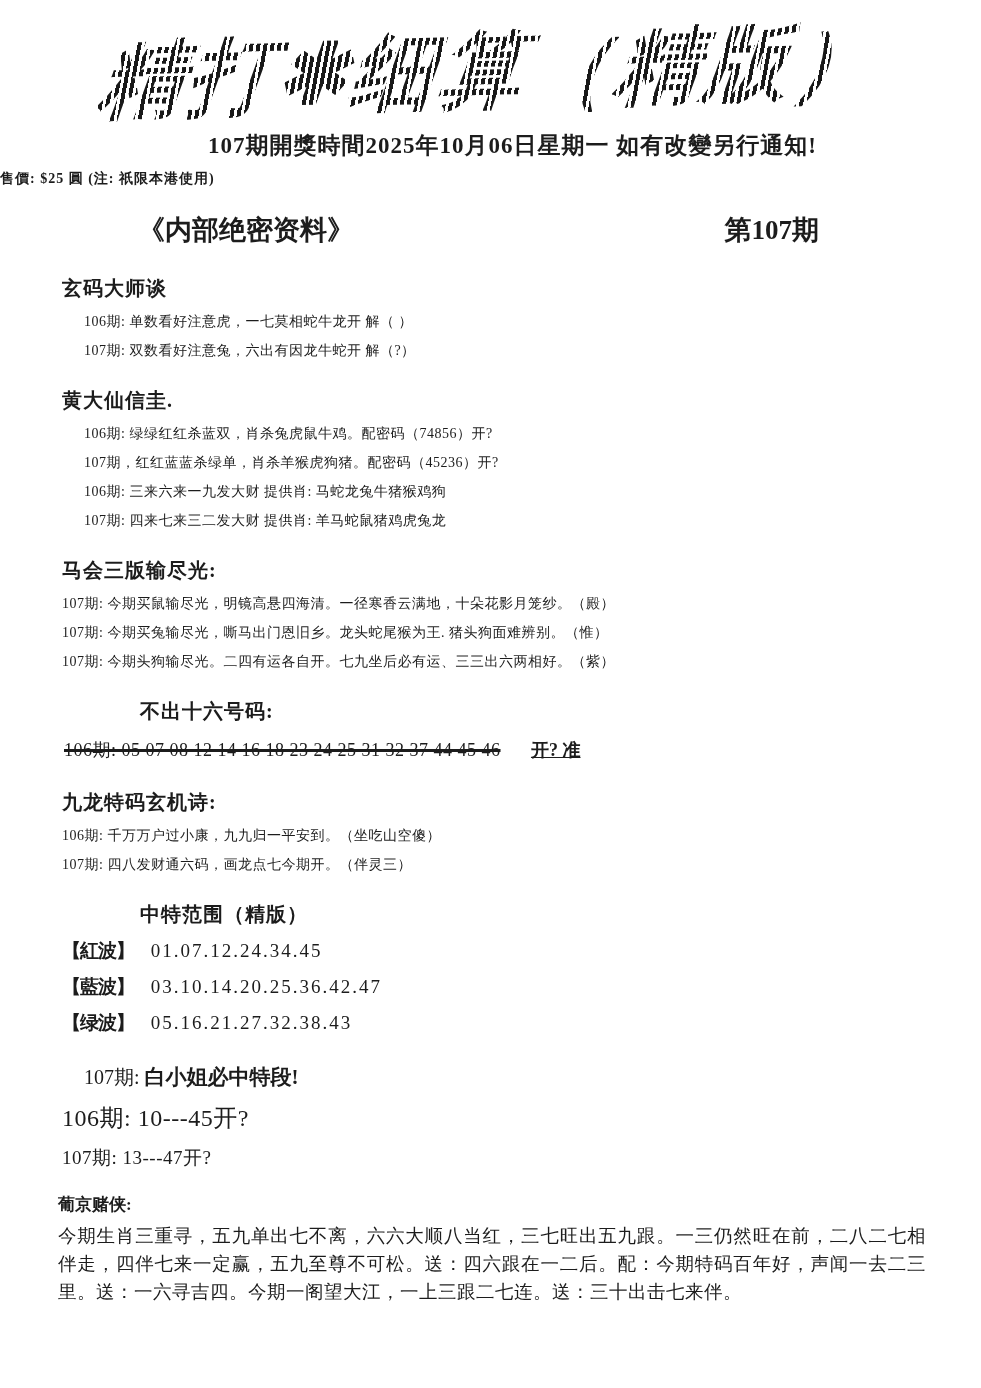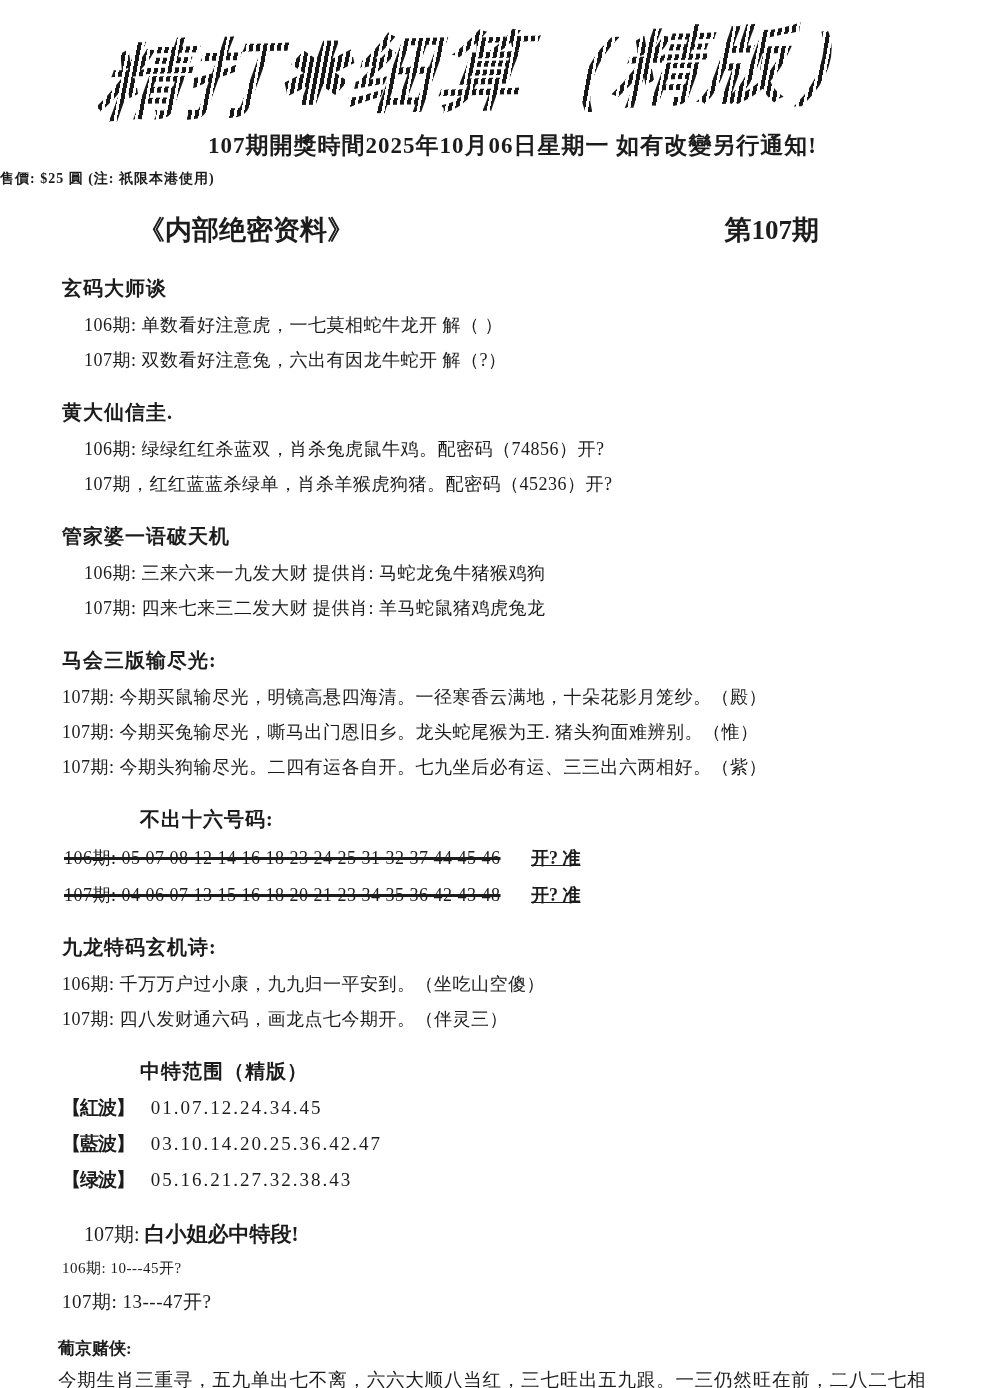--- a/index.html
+++ b/index.html
@@ -28,21 +28,21 @@
   
   .doc-title-row {
     display:flex; justify-content:space-between; align-items:baseline;
     padding:0 162px 0 138px; margin-top:24px;
     font-size:27px; font-weight:bold;
   }
 
   
   .section-heading { font-size:20px; font-weight:bold; margin:27px 0 0 62px; letter-spacing:1px; }
   .section-heading.indented { margin-left:140px;font-family:Liberation Serif, serif; }
-  .body-line { font-size:18px; margin:11px 0 0 84px; letter-spacing:0.5px; white-space:nowrap; }
+  .body-line { font-size:14px; margin:11px 0 0 84px; letter-spacing:0.5px; white-space:nowrap; }
   .body-line.flush { margin-left:62px; }
 
   
   .strike-row { font-size:18px; margin:13px 0 0 64px; white-space:nowrap; }
   .struck { text-decoration:line-through; text-decoration-thickness:3px; letter-spacing:0.5px; }
   .strike-result { margin-left:26px; font-weight:bold;text-decoration:underline; }
 
   
   .wave-row { font-size:19px; margin:10px 10px 0 62px; white-space:nowrap; }
   .wave-label { font-weight:bold; letter-spacing:-1px; }
@@ -76,36 +76,31 @@
   </div>
 
   <div class="section-heading">玄码大师谈</div>
   <div class="body-line">106期: 单数看好注意虎，一七莫相蛇牛龙开 解（  ）</div>
   <div class="body-line">107期: 双数看好注意兔，六出有因龙牛蛇开 解（?）</div>
 
   <div class="section-heading">黄大仙信圭.</div>
   <div class="body-line">106期: 绿绿红红杀蓝双，肖杀兔虎鼠牛鸡。配密码（74856）开?</div>
   <div class="body-line">107期，红红蓝蓝杀绿单，肖杀羊猴虎狗猪。配密码（45236）开?</div>
 
-  <div class="section-heading">管家婆一语破天机</div>
   <div class="body-line">106期: 三来六来一九发大财 提供肖: 马蛇龙兔牛猪猴鸡狗</div>
   <div class="body-line">107期: 四来七来三二发大财 提供肖: 羊马蛇鼠猪鸡虎兔龙</div>
 
   <div class="section-heading">马会三版输尽光:</div>
   <div class="body-line flush">107期: 今期买鼠输尽光，明镜高悬四海清。一径寒香云满地，十朵花影月笼纱。（殿）</div>
   <div class="body-line flush">107期: 今期买兔输尽光，嘶马出门恩旧乡。龙头蛇尾猴为王. 猪头狗面难辨别。（惟）</div>
   <div class="body-line flush">107期: 今期头狗输尽光。二四有运各自开。七九坐后必有运、三三出六两相好。（紫）</div>
 
   <div class="section-heading indented">不出十六号码:</div>
   <div class="strike-row">
     <span class="struck">106期: 05 07 08 12 14 16 18 23 24 25 31 32 37 44 45 46</span>
-    <span class="strike-result">开? 准</span>
-  </div>
-  <div class="strike-row">
-    <span class="struck">107期: 04 06 07 13 15 16 18 20 21 23 34 35 36 42 43 48</span>
     <span class="strike-result">开? 准</span>
   </div>
 
   <div class="section-heading">九龙特码玄机诗:</div>
   <div class="body-line flush">106期: 千万万户过小康，九九归一平安到。（坐吃山空傻）</div>
   <div class="body-line flush">107期: 四八发财通六码，画龙点七今期开。（伴灵三）</div>
 
   <div class="section-heading indented">中特范围（精版）</div>
   <div class="wave-row">
     <span class="wave-label">【紅波】</span>
@@ -116,19 +111,19 @@
     <span class="wave-numbers">03.10.14.20.25.36.42.47</span>
   </div>
   <div class="wave-row">
     <span class="wave-label">【绿波】</span>
     <span class="wave-numbers">05.16.21.27.32.38.43</span>
   </div>
 
   <div class="bx-head">
     <span>107期: </span><span class="bx-title">白小姐必中特段!</span>
   </div>
-  <div class="body-line flush" style="font-size:15px;">106期: 10---45开?</div>
+  <div class="body-line flush" style="font-size:24px;">106期: 10---45开?</div>
   <div class="body-line flush" style="font-size:19px;">107期: 13---47开?</div>
 
   <div class="pj-heading">葡京赌侠:</div>
   <div class="pj-body">今期生肖三重寻，五九单出七不离，六六大顺八当红，三七旺出五九跟。一三仍然旺在前，二八二七相伴走，四伴七来一定赢，五九至尊不可松。送：四六跟在一二后。配：今期特码百年好，声闻一去二三里。送：一六寻吉四。今期一阁望大江，一上三跟二七连。送：三十出击七来伴。</div>
 
 </div>
 
 </body></html>

